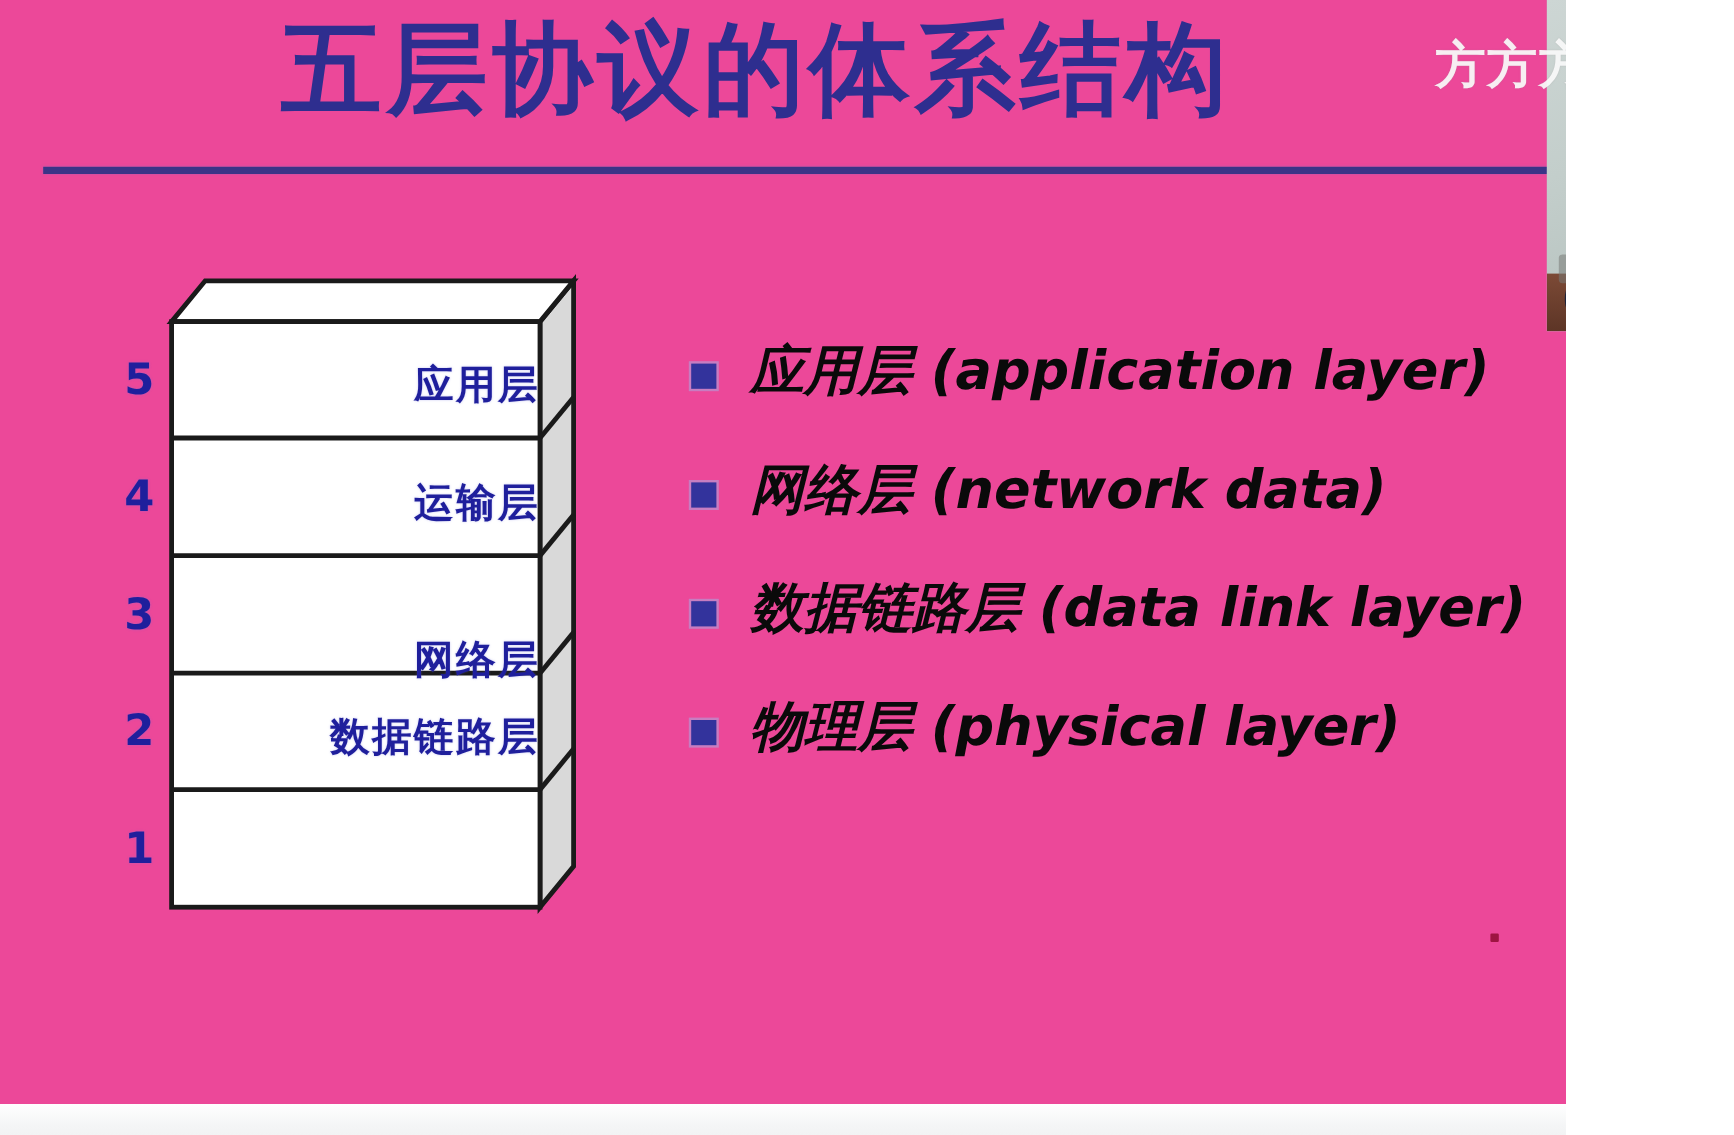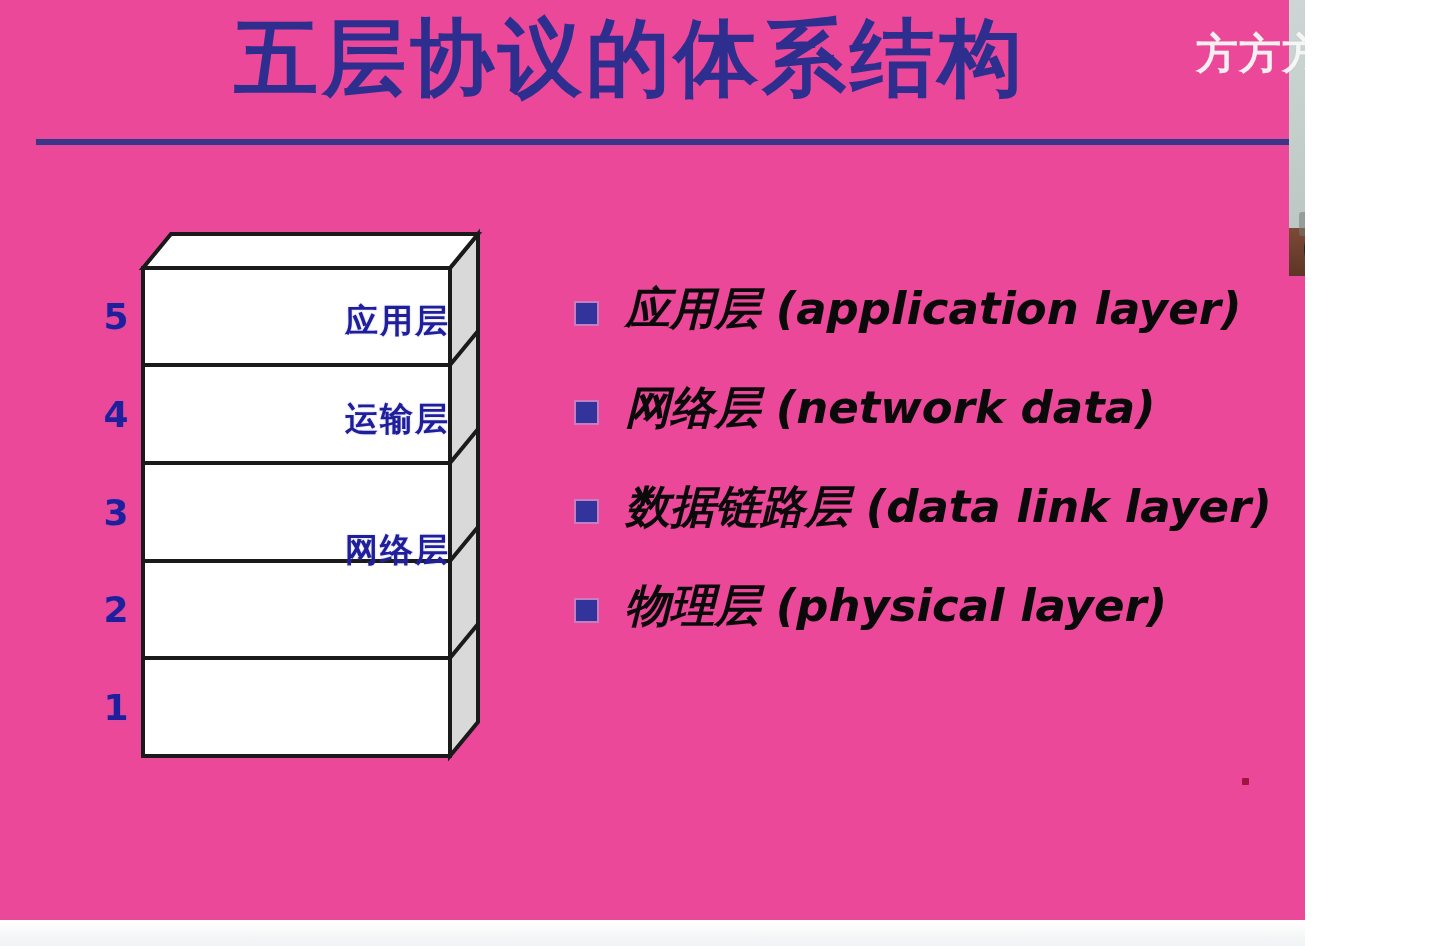--- a/index.html
+++ b/index.html
@@ -235,20 +235,21 @@
 
     <div class="layer-num" style="top:68px;">5</div>
     <div class="layer-num" style="top:166px;">4</div>
     <div class="layer-num" style="top:264px;">3</div>
     <div class="layer-num" style="top:361px;">2</div>
     <div class="layer-num" style="top:459px;">1</div>
 
     <div class="layer-label" style="top:71px;">应用层</div>
     <div class="layer-label" style="top:169px;">运输层</div>
     <div class="layer-label" style="top:267px;margin-top:33px;">网络层</div>
+    <div class="layer-label" style="top:364px;">数据链路层</div>
   </div>
 
   <div class="bullets">
     <div class="bullet-row">
       <span class="bullet-mark"></span>
       <span class="bullet-text">应用层 (application layer)</span>
     </div>
     <div class="bullet-row">
       <span class="bullet-mark"></span>
       <span class="bullet-text">网络层 (network data)</span>

